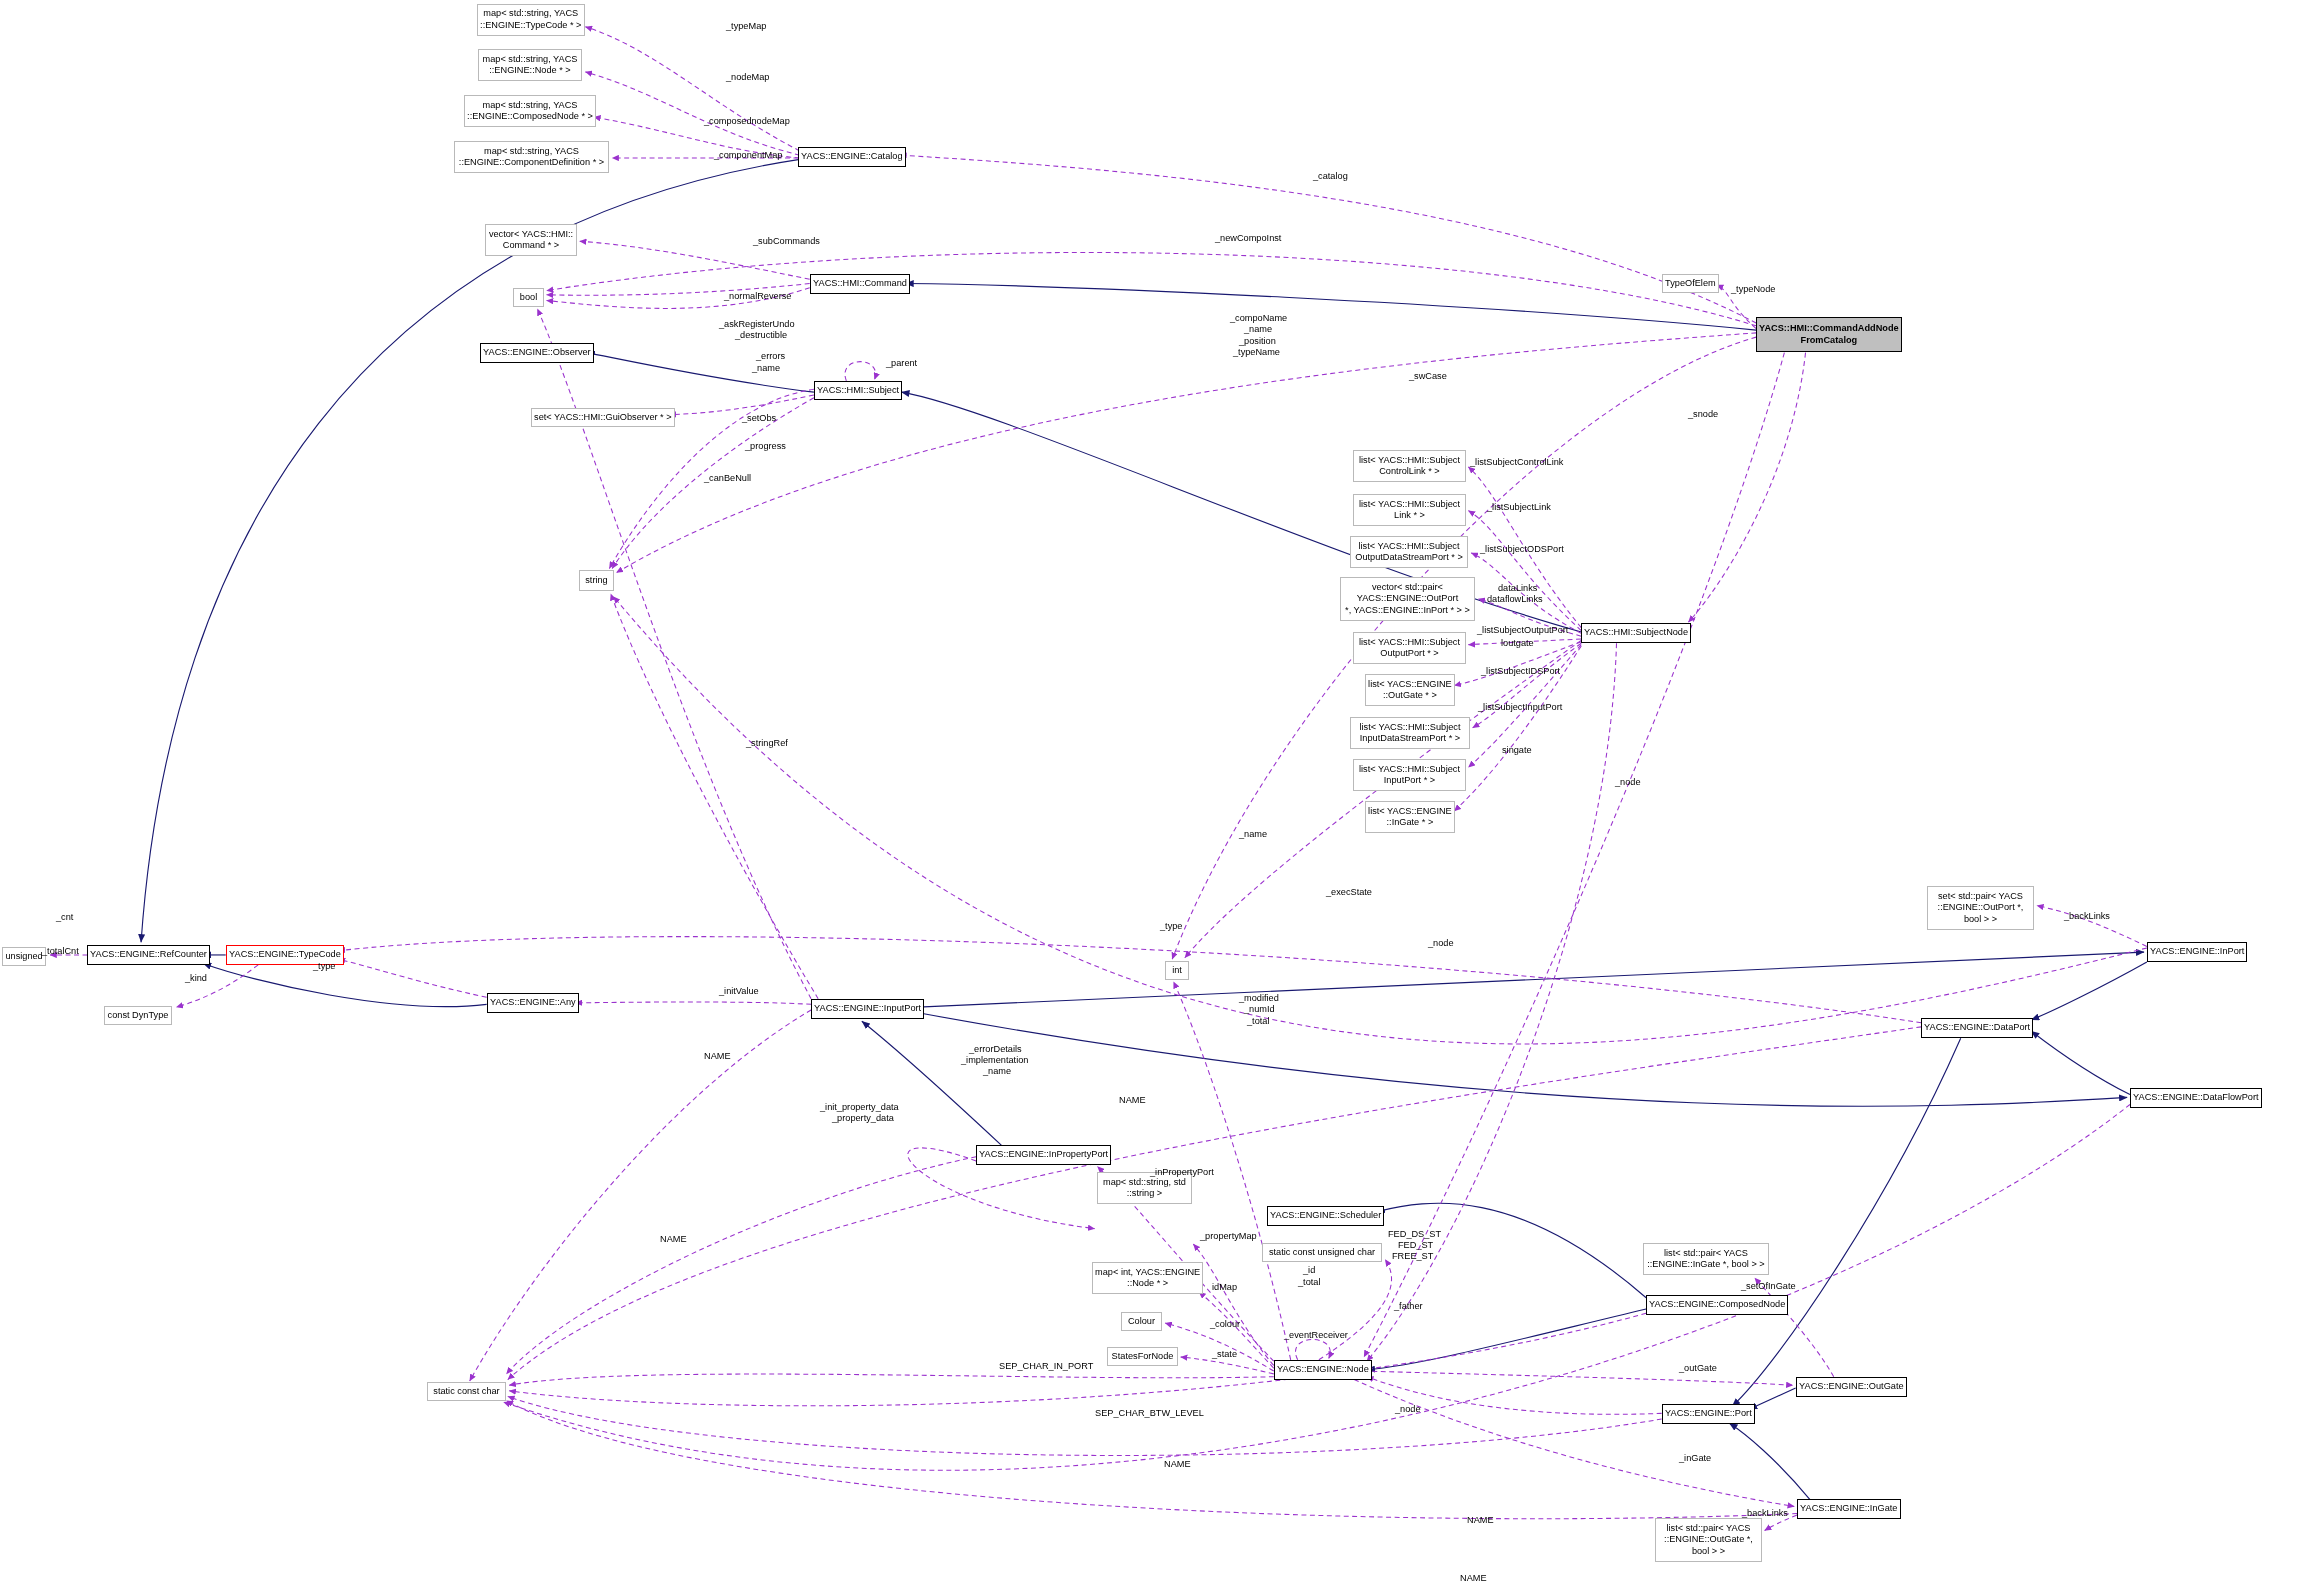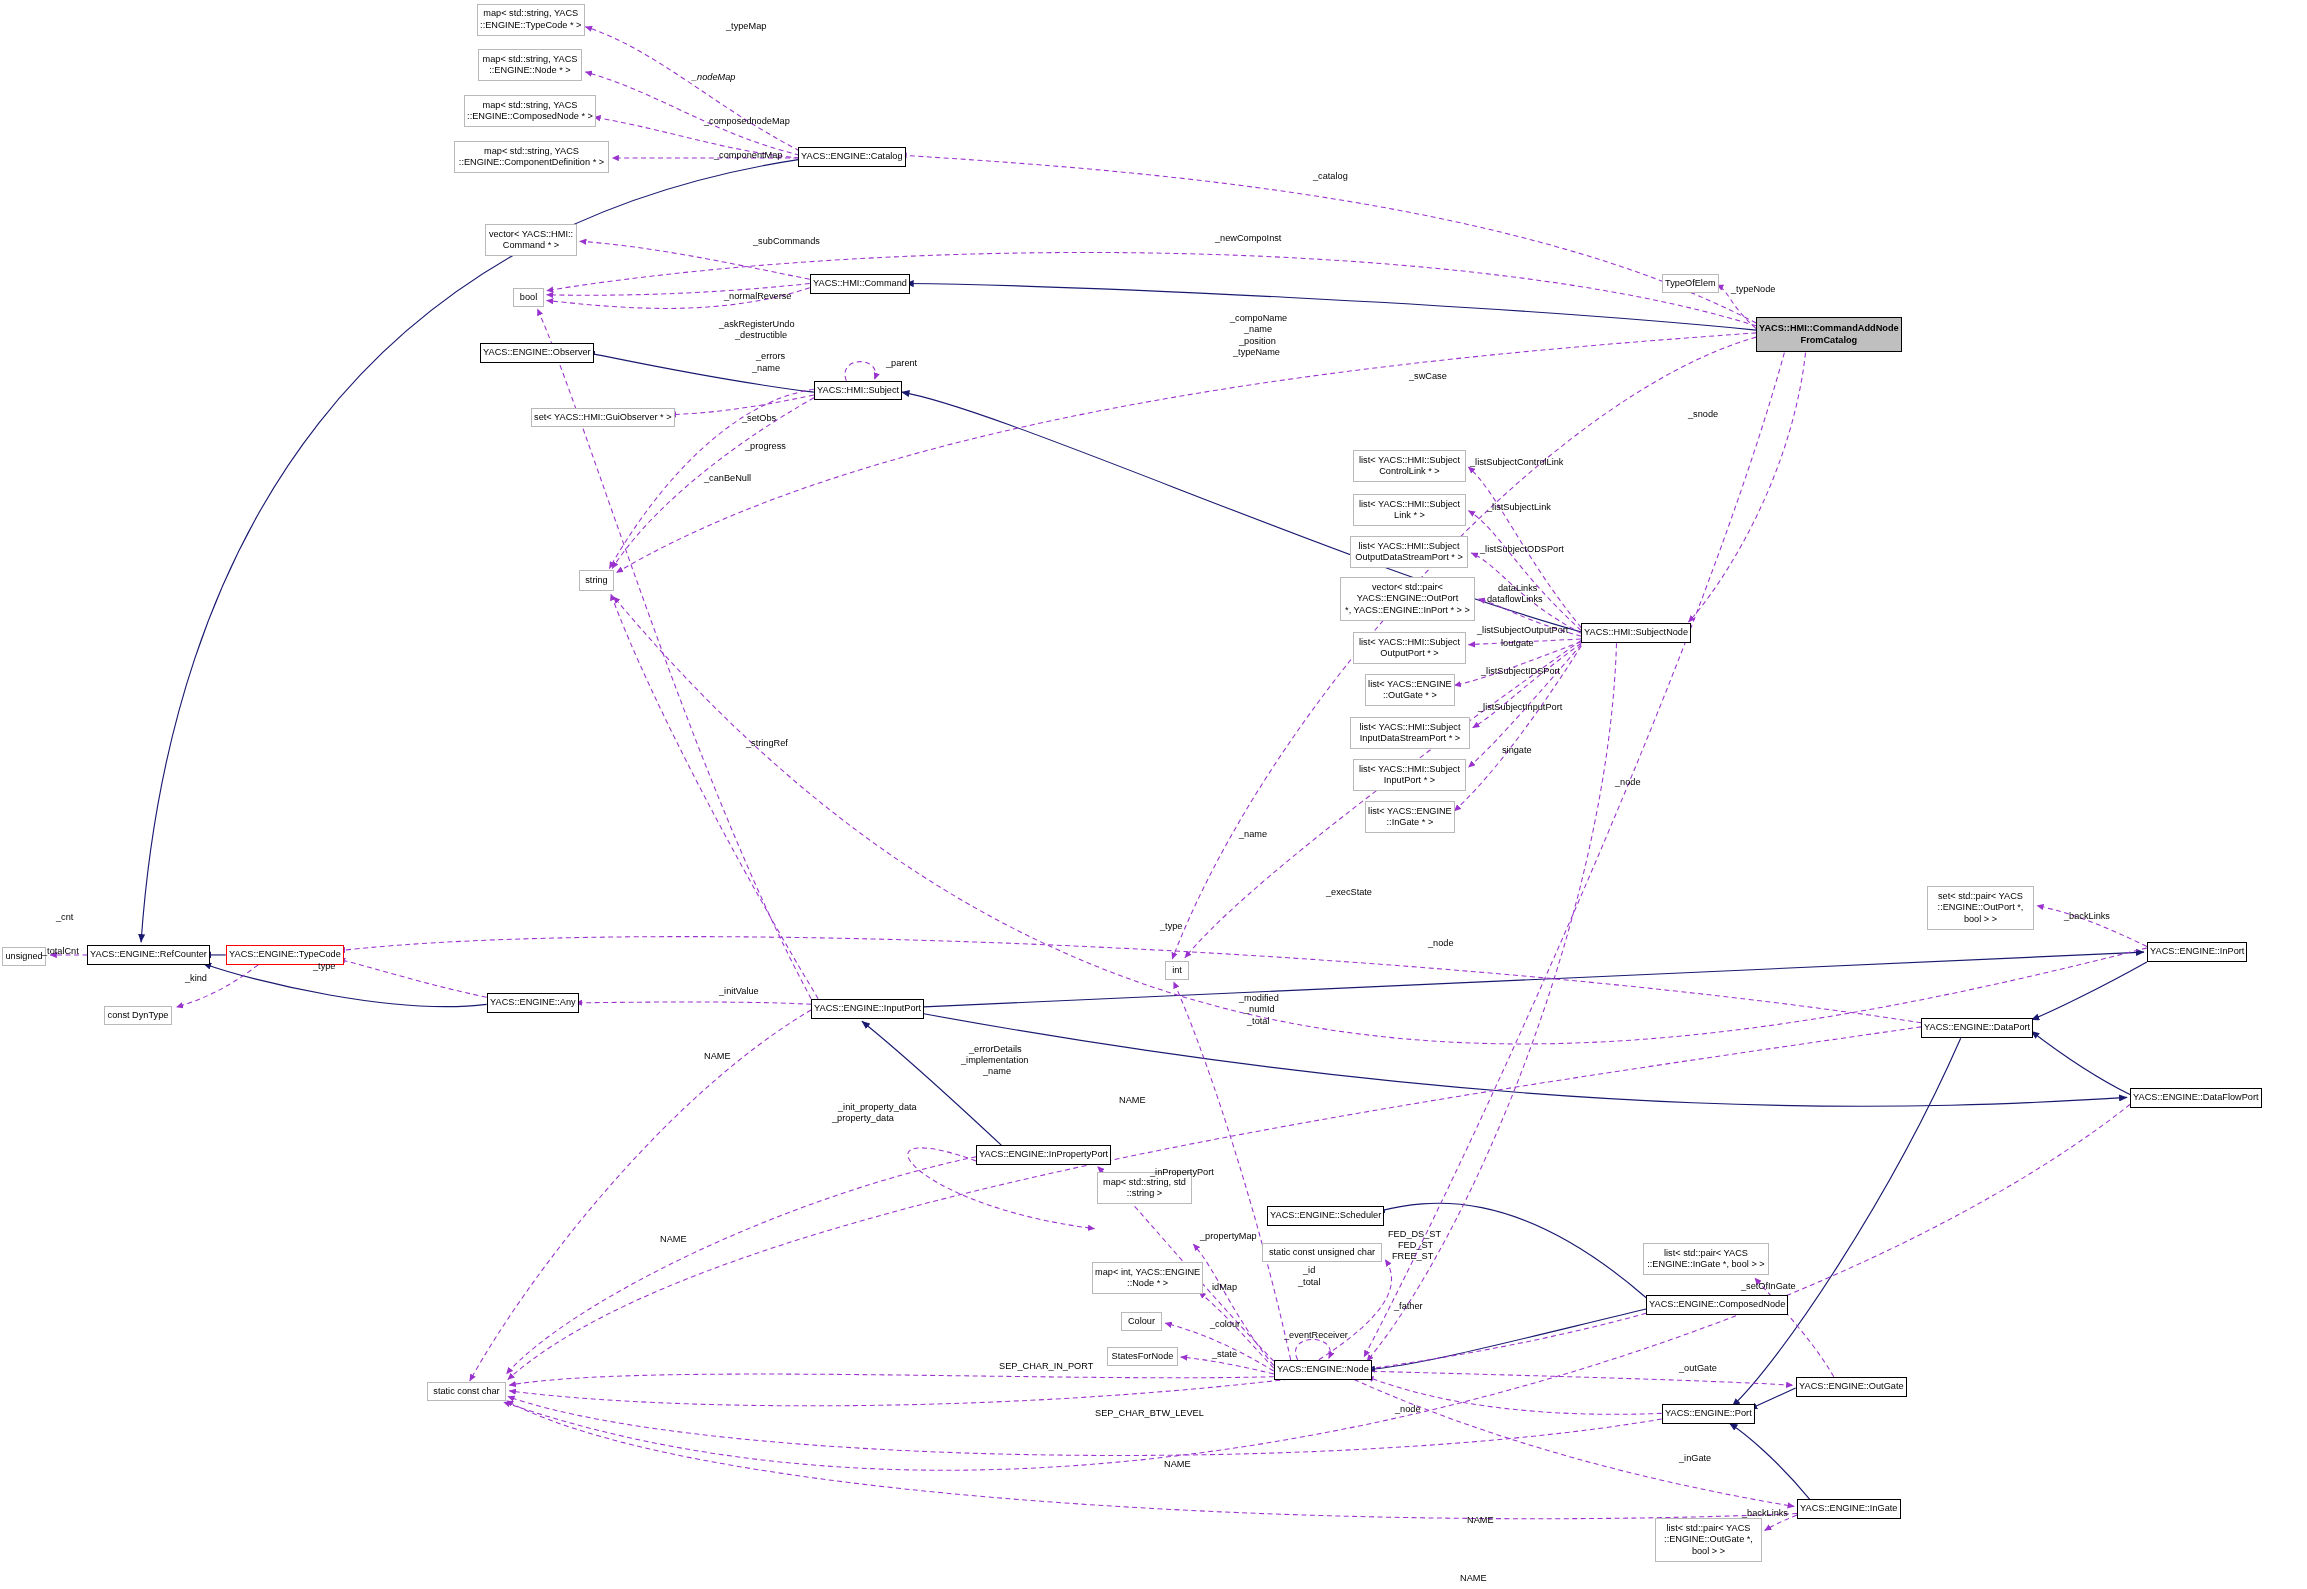--- a/index.html
+++ b/index.html
@@ -172,21 +172,21 @@
     <div class="cnode plain" style="left: 1643px; top: 1243px; min-width: 126px; min-height: 32px;">list&lt; std::pair&lt; YACS
 ::ENGINE::InGate *, bool &gt; &gt;</div>
     <div class="cnode bold" style="left: 1796px; top: 1377px; min-width: 96px; min-height: 20px;">YACS::ENGINE::OutGate</div>
     <div class="cnode bold" style="left: 1662px; top: 1404px; min-width: 85px; min-height: 20px;">YACS::ENGINE::Port</div>
     <div class="cnode bold" style="left: 1797px; top: 1499px; min-width: 92px; min-height: 20px;">YACS::ENGINE::InGate</div>
     <div class="cnode plain" style="left: 1655px; top: 1518px; min-width: 107px; min-height: 44px;">list&lt; std::pair&lt; YACS
 ::ENGINE::OutGate *,
 bool &gt; &gt;</div>
     <div class="cnode plain" style="left: 427px; top: 1382px; min-width: 79px; min-height: 19px;">static const char</div>
     <div class="elabel" style="left: 726px; top: 21px;">_typeMap</div>
-    <div class="elabel" style="left: 692px; top: 72px; font-style: italic;">_nodeMap</div>
+    <div class="elabel" style="left: 726px; top: 72px;">_nodeMap</div>
     <div class="elabel" style="left: 704px; top: 116px;">_composednodeMap</div>
     <div class="elabel" style="left: 714px; top: 150px;">_componentMap</div>
     <div class="elabel" style="left: 1313px; top: 171px;">_catalog</div>
     <div class="elabel" style="left: 1215px; top: 233px;">_newCompoInst</div>
     <div class="elabel" style="left: 725px; top: 236px; margin-left: 28px;">_subCommands</div>
     <div class="elabel" style="left: 724px; top: 291px;">_normalReverse</div>
     <div class="elabel" style="left: 719px; top: 319px;">_askRegisterUndo</div>
     <div class="elabel" style="left: 735px; top: 330px;">_destructible</div>
     <div class="elabel" style="left: 756px; top: 351px;">_errors</div>
     <div class="elabel" style="left: 752px; top: 363px;">_name</div>
@@ -224,21 +224,21 @@
     <div class="elabel" style="left: 1239px; top: 993px;">_modified</div>
     <div class="elabel" style="left: 1244px; top: 1004px;">_numId</div>
     <div class="elabel" style="left: 1247px; top: 1016px;">_total</div>
     <div class="elabel" style="left: 969px; top: 1044px;">_errorDetails</div>
     <div class="elabel" style="left: 961px; top: 1055px;">_implementation</div>
     <div class="elabel" style="left: 983px; top: 1066px;">_name</div>
     <div class="elabel" style="left: 746px; top: 738px;">_stringRef</div>
     <div class="elabel" style="left: 1239px; top: 829px;">_name</div>
     <div class="elabel" style="left: 704px; top: 1051px;">NAME</div>
     <div class="elabel" style="left: 1119px; top: 1095px;">NAME</div>
-    <div class="elabel" style="left: 838px; top: 1102px;">_init_property_data</div>
+    <div class="elabel" style="left: 820px; top: 1102px;">_init_property_data</div>
     <div class="elabel" style="left: 832px; top: 1113px;">_property_data</div>
     <div class="elabel" style="left: 1150px; top: 1167px;">_inPropertyPort</div>
     <div class="elabel" style="left: 660px; top: 1234px;">NAME</div>
     <div class="elabel" style="left: 1200px; top: 1231px;">_propertyMap</div>
     <div class="elabel" style="left: 1388px; top: 1229px;">FED_DS_ST</div>
     <div class="elabel" style="left: 1398px; top: 1240px;">FED_ST</div>
     <div class="elabel" style="left: 1392px; top: 1251px;">FREE_ST</div>
     <div class="elabel" style="left: 1303px; top: 1265px;">_id</div>
     <div class="elabel" style="left: 1298px; top: 1277px;">_total</div>
     <div class="elabel" style="left: 1212px; top: 1282px;">idMap</div>

